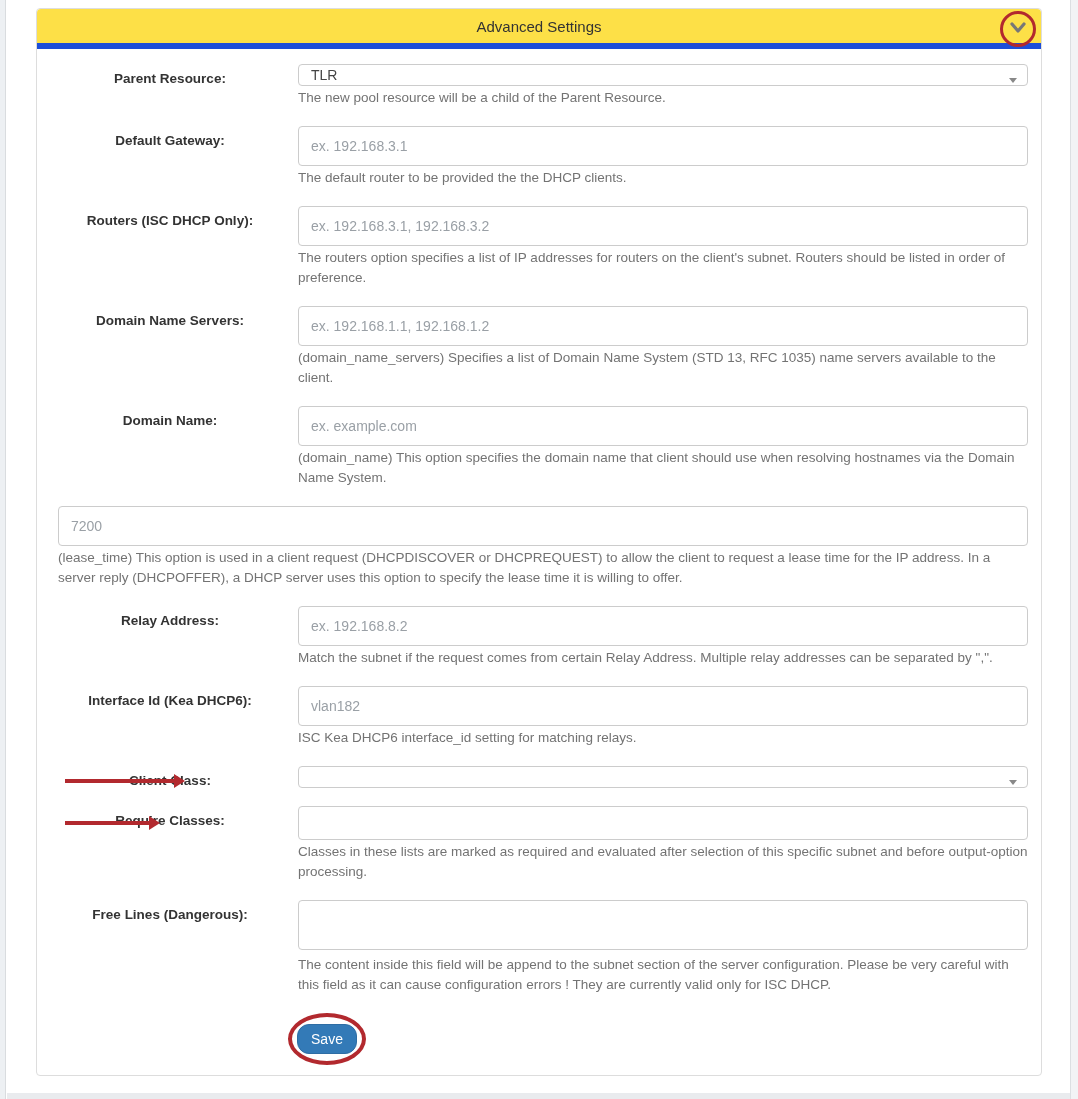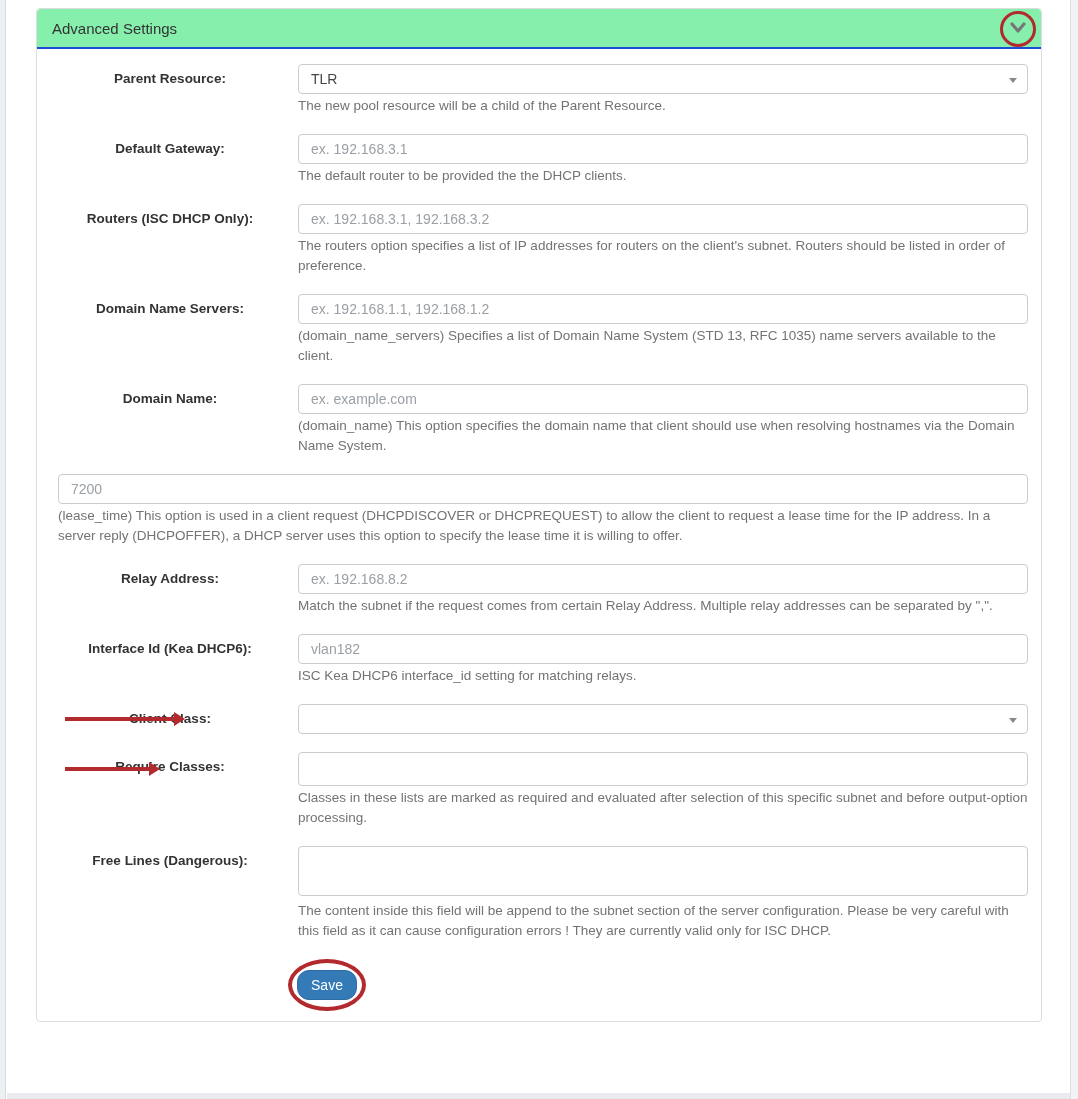--- a/index.html
+++ b/index.html
@@ -24,23 +24,23 @@
   }
   .bottom-strip {
     position:absolute; left:7px; right:8px; bottom:0; height:6px; background:#e9ebee;
   }
 
   .panel {
     position:absolute; left:36px; top:8px; width:1006px;
     background:#fff; border:1px solid #ddd; border-radius:4px;
   }
   .panel-heading {
-    position:relative; height:40px; background:#86efac;
-    border-bottom:2px solid #1d4ed8; border-radius:4px 4px 0 0;
-    display:flex; align-items:center; padding:0 15px;
+    position:relative; height:40px; background:#fde047;
+    border-bottom:6px solid #1d4ed8; border-radius:4px 4px 0 0;
+    display:flex; align-items:center; padding:0 15px;justify-content:center;
   }
   .panel-title { font-size:15px; color:#333; }
   .collapse-wrap {
     position:absolute; right:5px; top:2px; width:36px; height:36px;
     border:3px solid var(--annotation_red,#b2292e); border-radius:50%;
     display:flex; align-items:center; justify-content:center;
   }
   .collapse-btn {
     background:none; border:none; cursor:pointer; padding:2px;
     display:flex; align-items:center; justify-content:center;
@@ -53,27 +53,27 @@
     width:240px; flex:0 0 240px; text-align:center; font-weight:bold;
     font-size:13.5px; color:#333; padding-top:7px; padding-right:0;
   }
   .fctl { flex:1; margin-left:8px; min-width:0; }
 
   .txt-input, .sel-box, .free-textarea {
     width:100%; border:1px solid #ccc; border-radius:4px;
     background:#fff; font-family:"Liberation Sans", sans-serif;
     font-size:14px; color:#444;
   }
-  .txt-input { height:30px; padding:0 12px; }
+  .txt-input { height:40px; padding:0 12px; }
   .txt-input.tall { height:34px; }
   .txt-input::placeholder { color:#9aa0a6; opacity:1; }
   .free-textarea { height:50px; padding:6px 12px; resize:none; }
 
   .sel-box {
-    position:relative; height:30px; display:flex; align-items:center;
+    position:relative; height:22px; display:flex; align-items:center;
     padding:0 24px 0 12px; cursor:pointer;
   }
   .sel-value { color:#444; white-space:nowrap; overflow:hidden; }
   .caret {
     position:absolute; right:10px; top:13px; width:0; height:0;
     border-left:4px solid transparent; border-right:4px solid transparent;
     border-top:5px solid #888;
   }
 
   .help {

